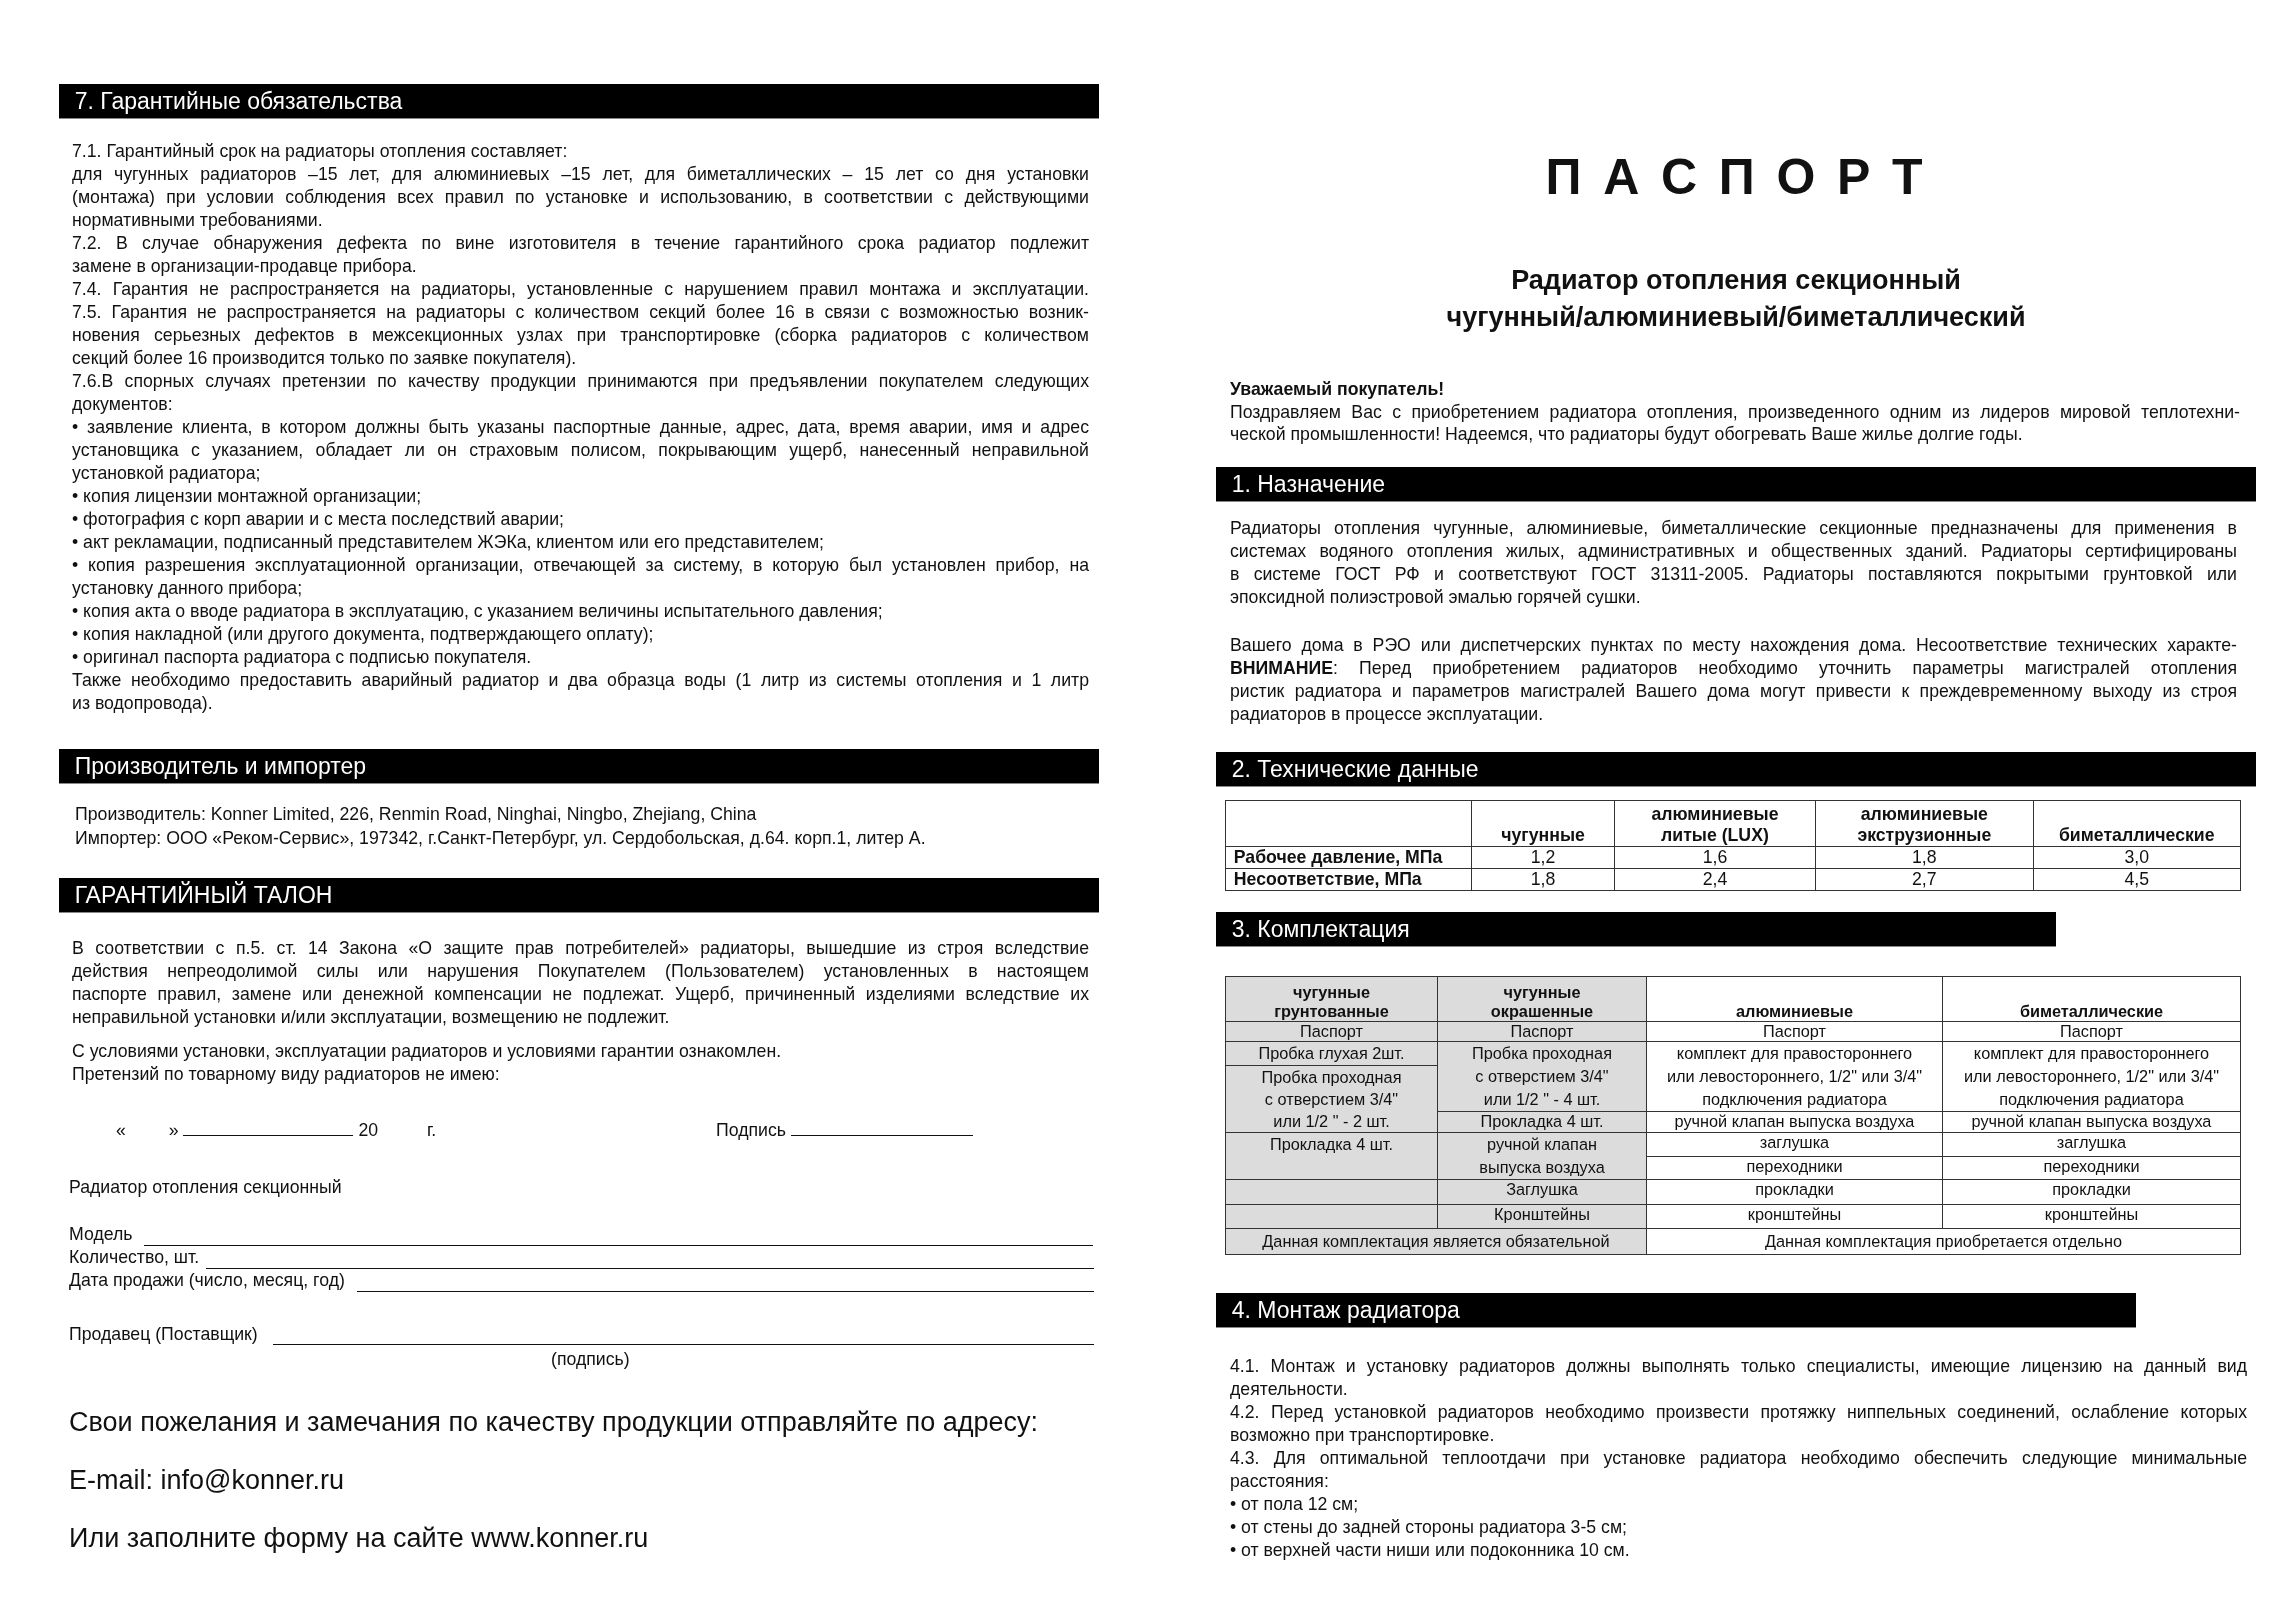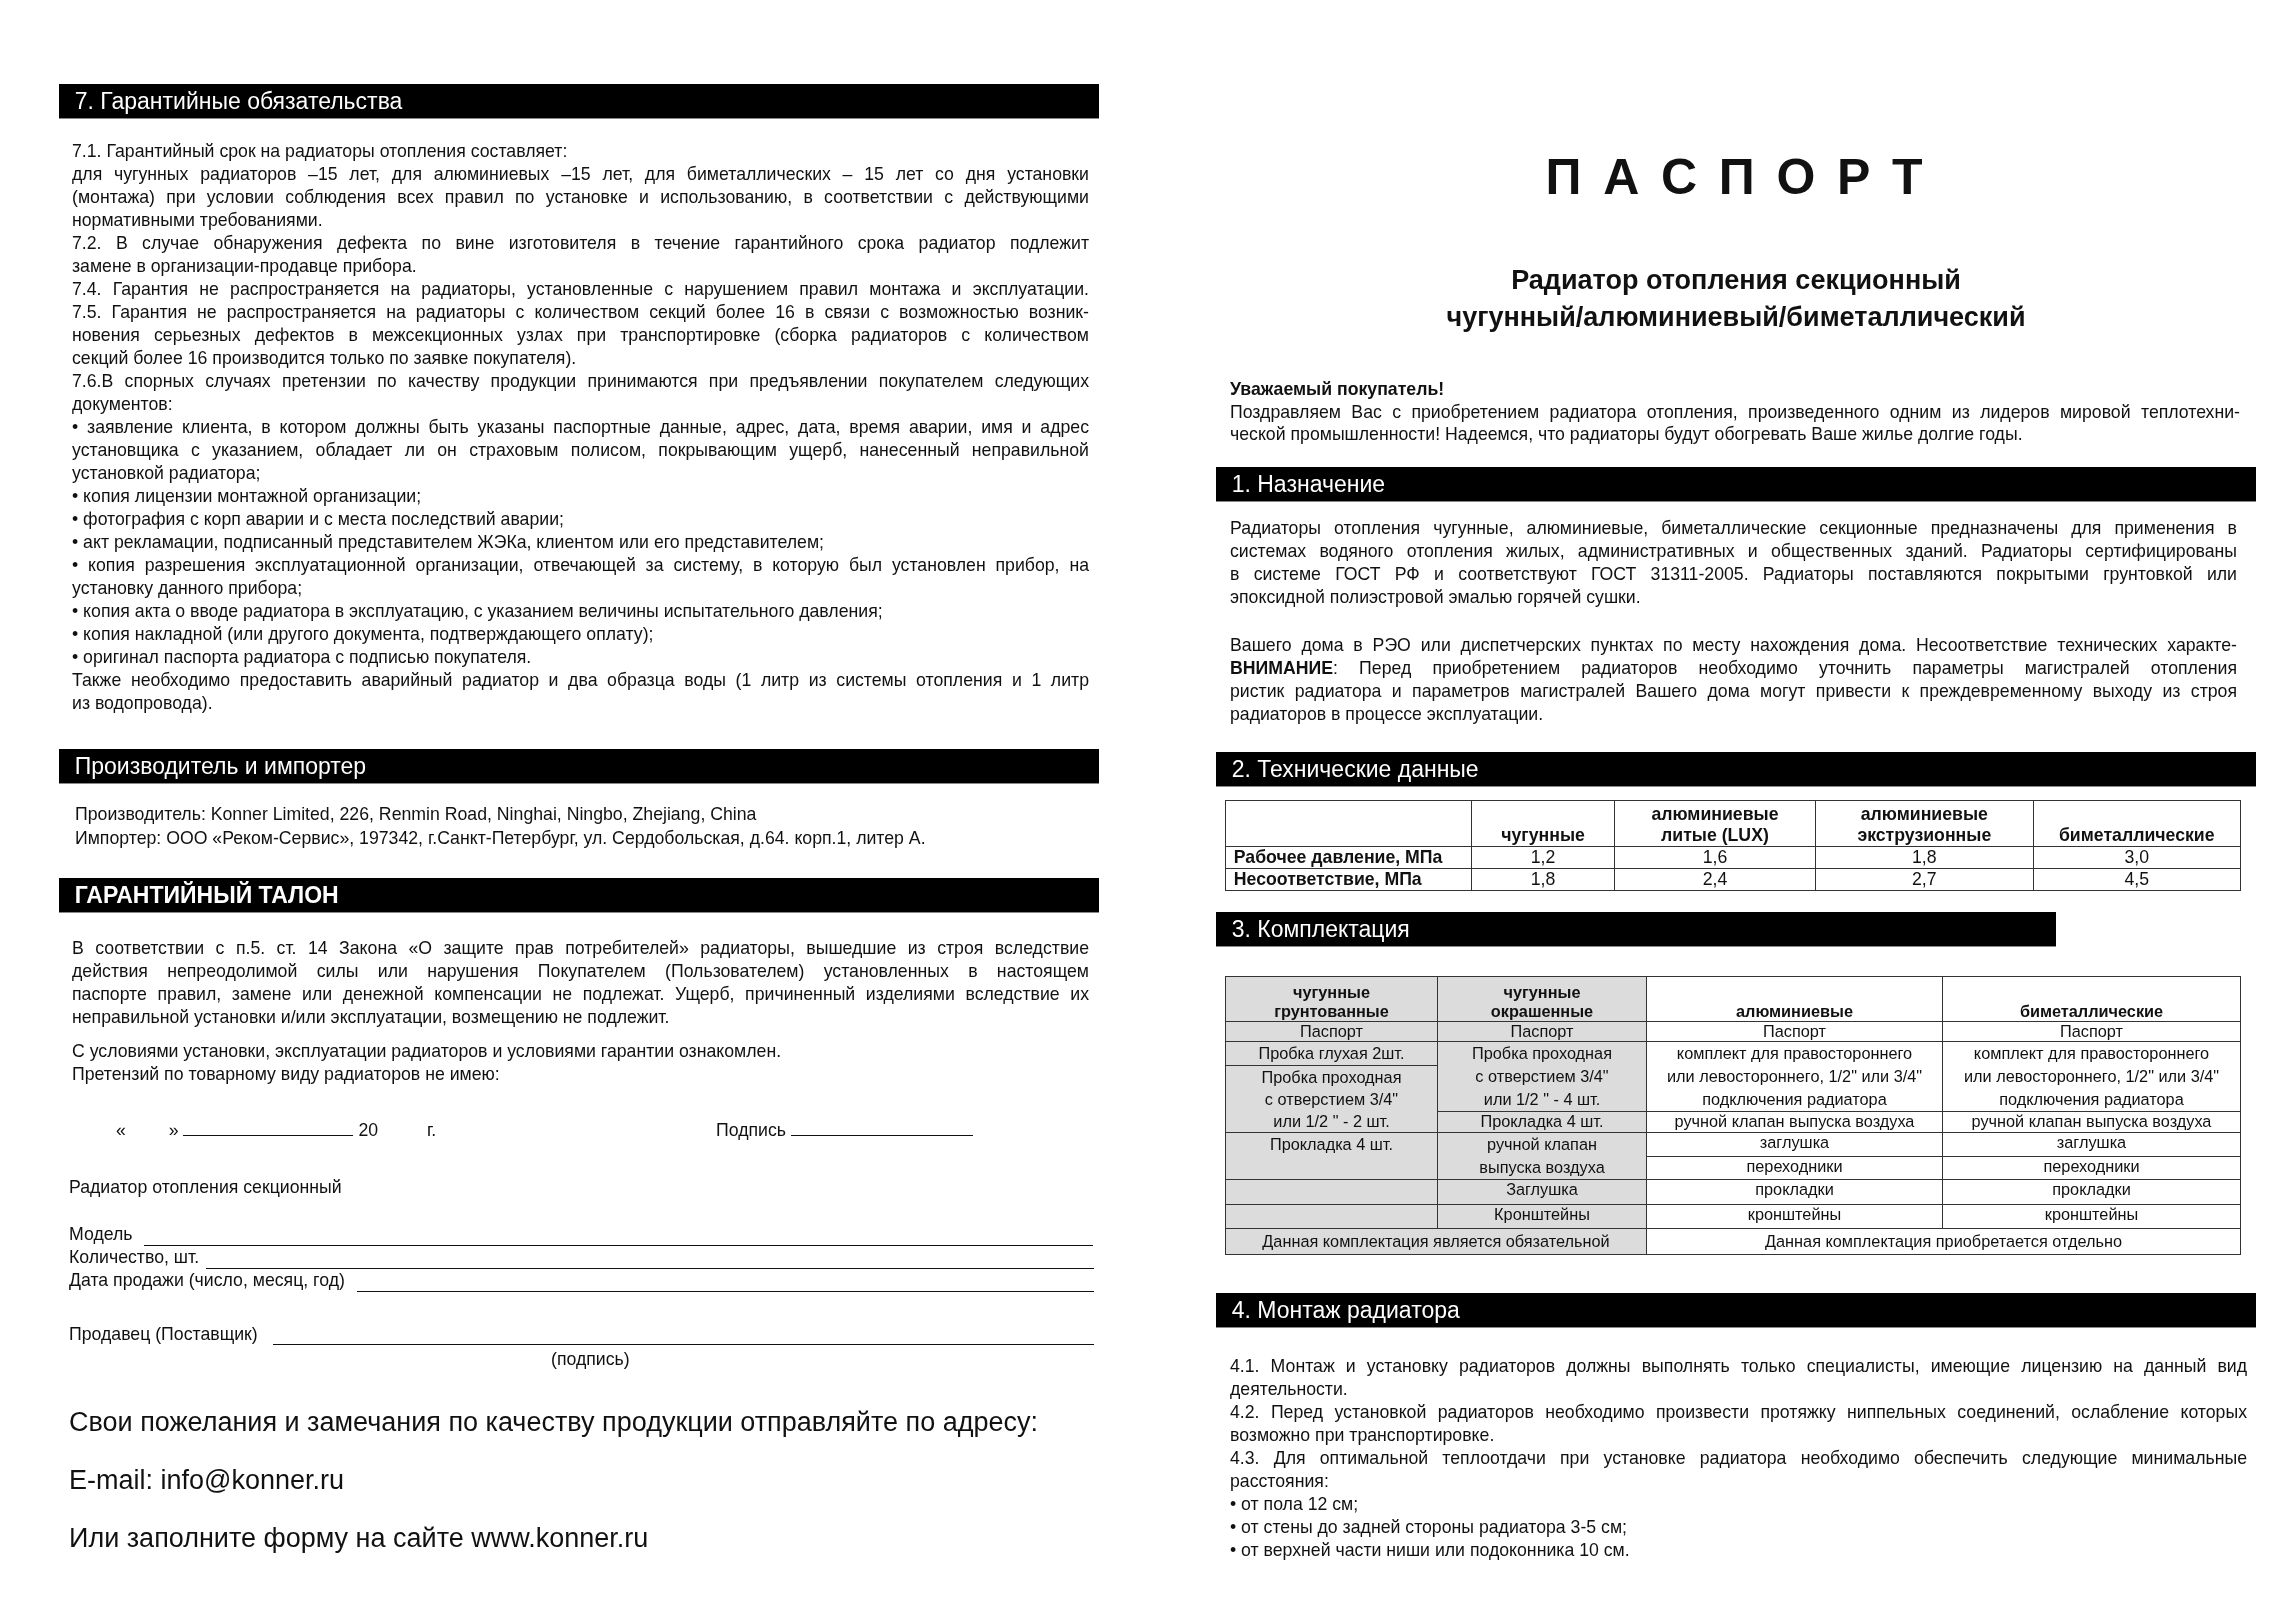--- a/index.html
+++ b/index.html
@@ -2,21 +2,21 @@
 <html style="font-size:10.5px"><head>
 <meta charset="utf-8">
 <style>
   html, body { margin:0; padding:0; background:#ffffff; }
   body { width:2295px; height:1622px; position:relative; overflow:hidden;
          font-family:"Liberation Sans", sans-serif; color:#111; }
   .abs { position:absolute; }
   .sec-head { position:absolute; background:#000; color:#fff; height:35px;
               font-size:23px; line-height:35px; padding-left:15.7px; box-sizing:border-box;
               border-bottom:1.3px solid #888; }
-  .sec-head.bold { font-weight:bold; }
+  .sec-head.bold { font-weight:normal; }
   .body-text { position:absolute; font-size:17.7px; line-height:23px; text-align:justify; }
   .line { display:block; }
   .just { text-align:justify; text-align-last:justify; }
   .fill-line { display:inline-block; border-bottom:1.3px solid #111; vertical-align:baseline; }
   table { border-collapse:collapse; }
   .t2 { position:absolute; left:1225px; top:800px; width:1016px; font-size:17.7px; }
   .t2 td, .t2 th { border:1.3px solid #333; padding:0 5.2px; }
   .t2 th { font-weight:bold; text-align:center; vertical-align:bottom; line-height:21px; height:45px; }
   .t2 td { text-align:center; line-height:21px; height:21px; }
   .t2 td.rowlabel { text-align:left; font-weight:bold; padding-left:7.8px; }
@@ -261,21 +261,21 @@
     <td>кронштейны</td>
     <td>кронштейны</td>
   </tr>
   <tr>
     <td class="g" colspan="2" style="line-height:25px;">Данная комплектация является обязательной</td>
     <td colspan="2" style="line-height:25px;">Данная комплектация приобретается отдельно</td>
   </tr>
 </tbody>
   </table>
 
-<div class="sec-head" style="left:1216px; top:1293px; width:1040px;">4. Монтаж радиатора</div>
+<div class="sec-head" style="left:1216px; top:1293px; width:920px;">4. Монтаж радиатора</div>
 <div class="body-text" style="left:1230px; top:1355px; width:1017px; line-height:23px;">
   <span class="line just">4.1. Монтаж и установку радиаторов должны выполнять только специалисты, имеющие лицензию на данный вид</span>
   <span class="line">деятельности.</span>
   <span class="line just">4.2. Перед установкой радиаторов необходимо произвести протяжку ниппельных соединений, ослабление которых</span>
   <span class="line">возможно при транспортировке.</span>
   <span class="line just">4.3. Для оптимальной теплоотдачи при установке радиатора необходимо обеспечить следующие минимальные</span>
   <span class="line">расстояния:</span>
   <span class="line">• от пола 12 см;</span>
   <span class="line">• от стены до задней стороны радиатора  3-5 см;</span>
   <span class="line">• от верхней части ниши или подоконника 10 см.</span>

